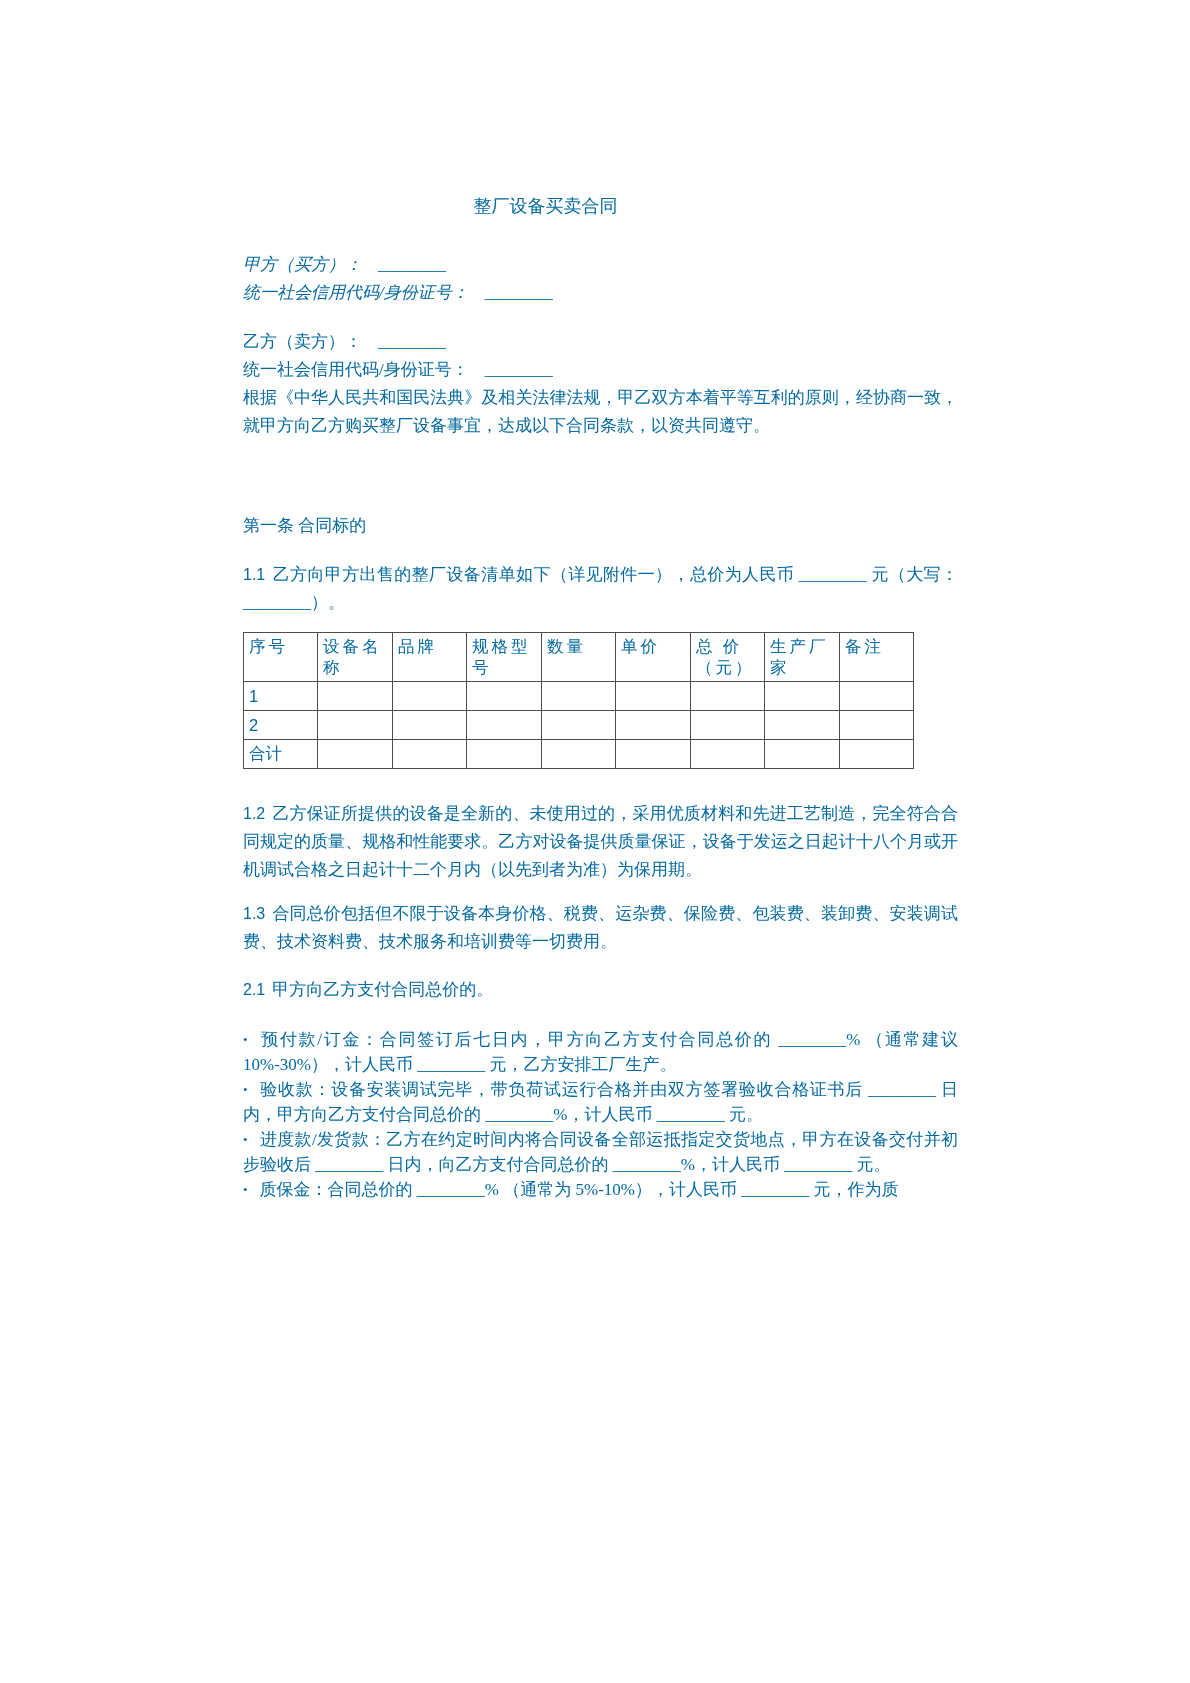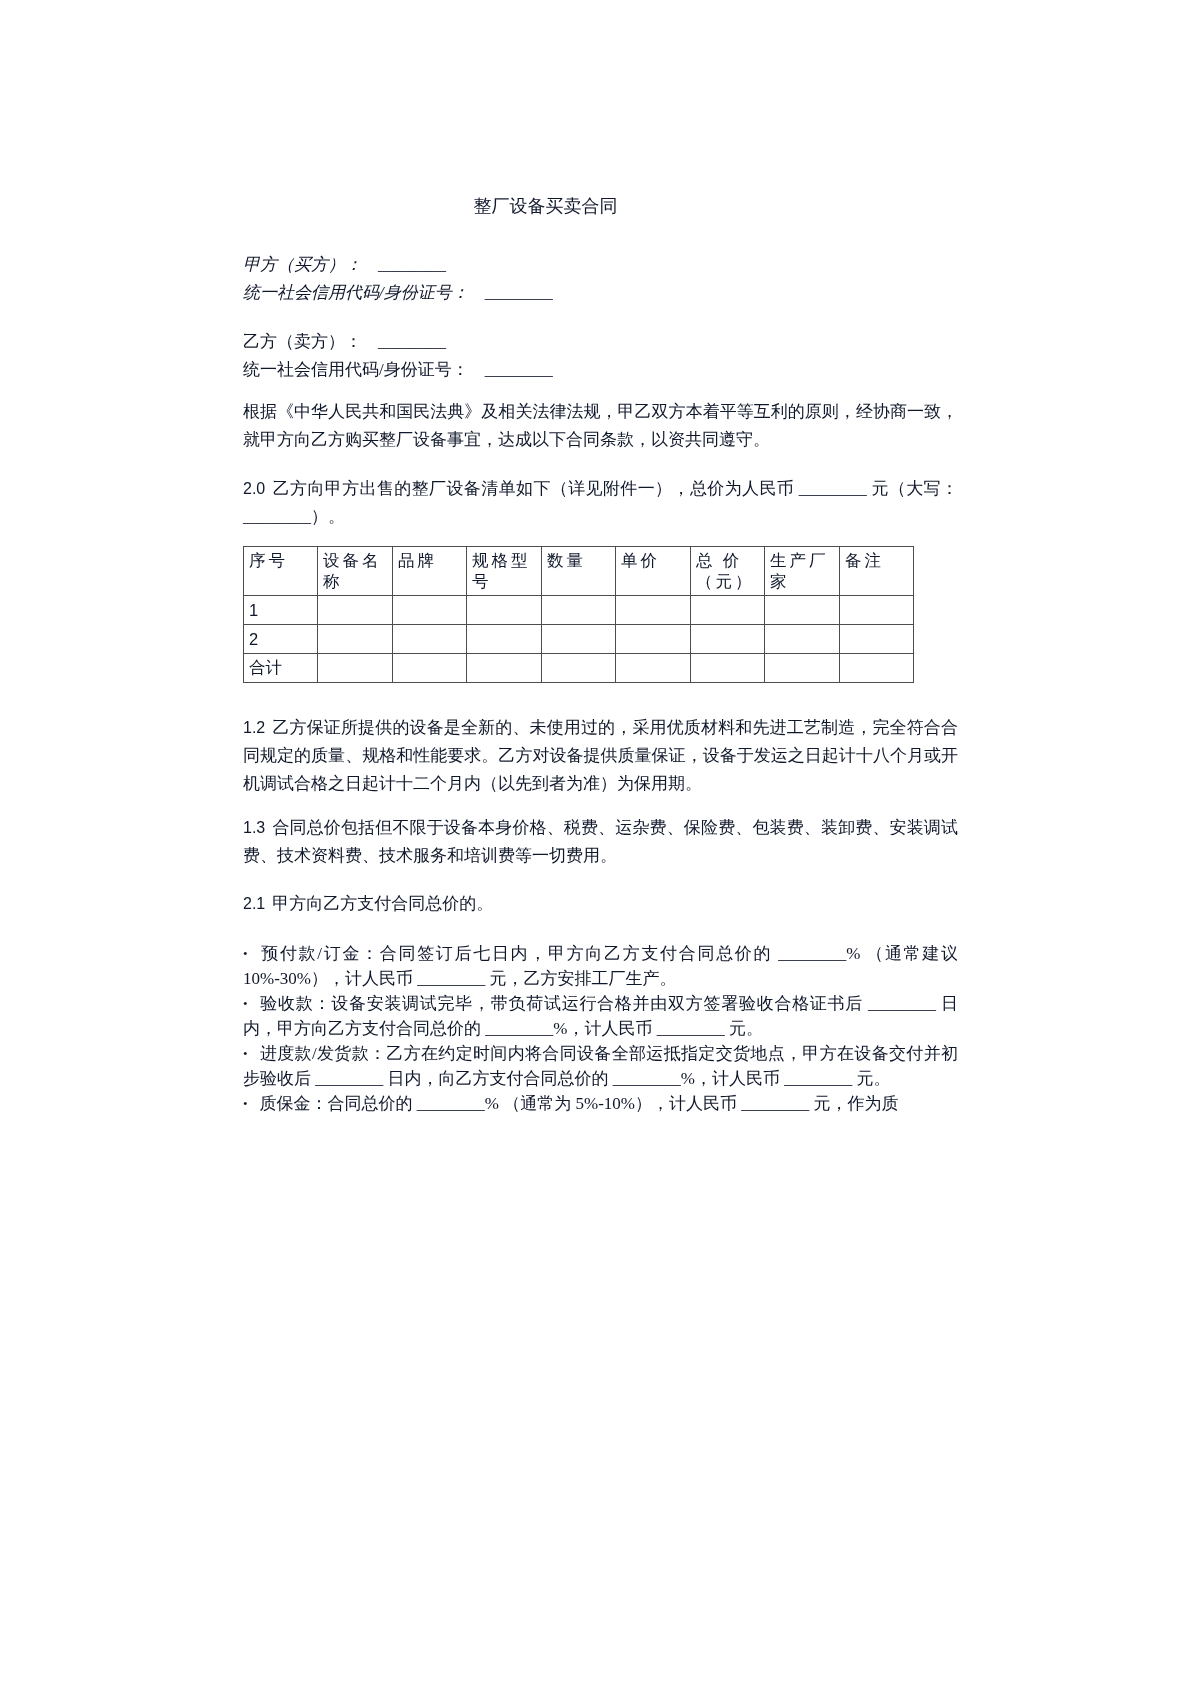--- a/index.html
+++ b/index.html
@@ -1,39 +1,39 @@
 <!DOCTYPE html>
 <html><head>
 <meta charset="utf-8">
 <style>
   html,body { margin:0; padding:0; background:#ffffff; }
   .page {
     position:relative;
     width:1190px; height:1683px;
     background:#ffffff;
     font-family:"Liberation Serif","DejaVu Serif",serif;
-    color:#0f172a;
+    color:#0369a1;
     overflow:hidden;
   }
   .content { width:715px; margin-left:243px; }
   h1,h2,p { margin:0; padding:0; font-weight:normal; }
 
   .title {
     padding-top:195px;
     font-size:18px; line-height:22px;
     text-align:center;
     margin-right:110px;
   }
   .line  { font-size:17px; line-height:28px; }
   .blank { margin-left:16px; }
   .party-a { margin-top:34px;font-style:italic; }
   .party-b { margin-top:21px; }
 
   .para { font-size:17px; line-height:28px; text-align:justify; }
-  .preamble { margin-top:14px; }
+  .preamble { }
 
   .section-heading { font-size:17px; line-height:28px; }
   .h-sec1 { margin-top:72px; }
   .h-sec2 { margin-top:19px; }
 
   .c-11 { margin-top:21px; }
   .c-12 { margin-top:31px; }
   .c-13 { margin-top:16px; }
   .c-21 { margin-top:20px; }
   .c-22 { margin-top:24px; }
@@ -78,22 +78,23 @@
       <p class="line"><span>统一社会信用代码/身份证号：</span><span class="blank">________</span></p>
     </div>
 
     <div class="party-b">
       <p class="line"><span>乙方（卖方）：</span><span class="blank">________</span></p>
       <p class="line"><span>统一社会信用代码/身份证号：</span><span class="blank">________</span></p>
     </div>
 
     <p class="para preamble">根据《中华人民共和国民法典》及相关法律法规，甲乙双方本着平等互利的原则，经协商一致，就甲方向乙方购买整厂设备事宜，达成以下合同条款，以资共同遵守。</p>
 
+    <h2 class="section-heading h-sec1">第一条 合同标的</h2>
 
-    <p class="para c-11"><span class="num">2.0</span><span>乙方向甲方出售的整厂设备清单如下（详见附件一），总价为人民币 ________ 元（大写： ________）。</span></p>
+    <p class="para c-11"><span class="num">1.1</span><span>乙方向甲方出售的整厂设备清单如下（详见附件一），总价为人民币 ________ 元（大写： ________）。</span></p>
 
     <table class="equip-table">
       <colgroup>
         <col style="width:74px">
           <col style="width:75px">
           <col style="width:74px">
         <col style="width:75px">
           <col style="width:74px">
           <col style="width:75px">
         <col style="width:74px">

